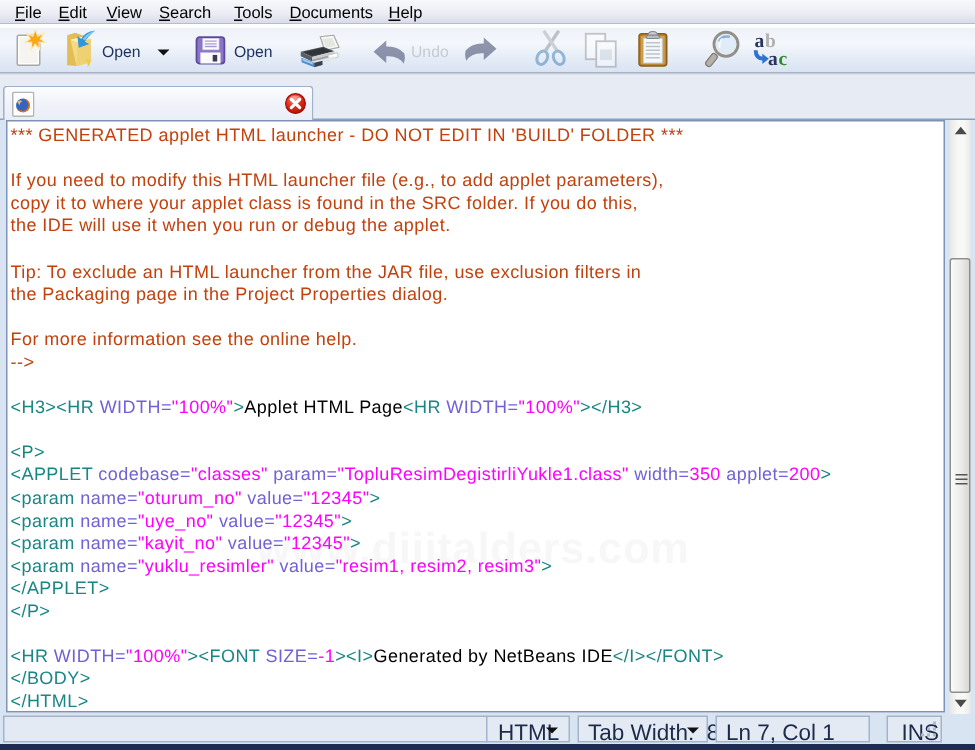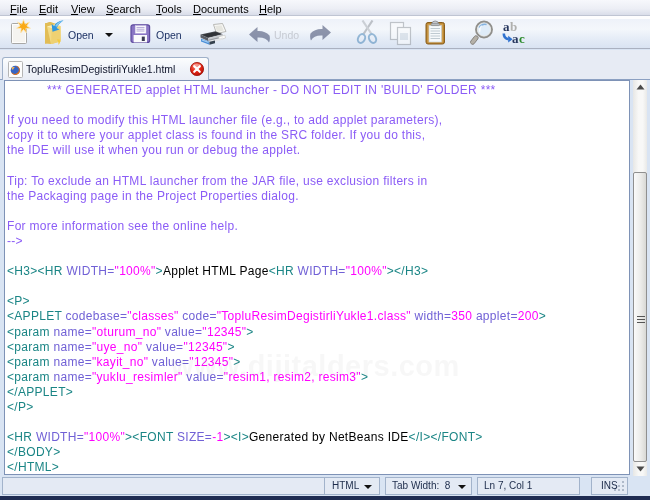--- a/index.html
+++ b/index.html
@@ -28,38 +28,38 @@
 #tab { position:absolute; left:2px; top:7px; width:207px; height:23px;
   background:linear-gradient(180deg,#fcfdfe 0%,#f0f3f9 50%,#e9edf6 100%);
   border:1px solid #9fb0c9; border-bottom:none; border-radius:3px 3px 0 0; }
 #tab .fname { position:absolute; left:23px; top:5px; font-size:10.5px; color:#10152b; }
 
 
 #editor { position:absolute; left:4px; top:80px; width:626px; height:395px;
   background:#fff; border:1px solid #7e92b6; }
 #code { position:absolute; left:2px; top:2px; font-size:12px; line-height:15.1px; letter-spacing:0.3px;
   white-space:pre; font-family:"Liberation Sans", sans-serif; color:#000; }
-.c { color:#8b5cf6;margin-left:40px; }   
+.c { color:#c2410c; }   
 .t { color:#1a8585; }   
 .a { color:#7161d6; }   
 .v { color:#ff00ff; }   
 #watermark { position:absolute; left:166px; top:269px; font-size:29px; font-weight:bold;
   color:rgba(125,125,125,0.06); letter-spacing:0.5px; }
 
 
 #vscroll { position:absolute; left:633px; top:80px; width:14px; height:396px;
   background:linear-gradient(90deg,#e7e7e5 0%,#f8f8f7 40%,#f8f8f7 70%,#e9e9e7 100%); }
 #vthumb { position:absolute; left:0px; top:92px; width:14px; height:290px;
   border:1px solid #8f8f8f; border-radius:2px;
   background:linear-gradient(90deg,#fafafa 0%,#ececea 55%,#d8d8d5 100%); }
 .grip { position:absolute; left:3px; width:8px; height:1px; background:#555; }
 
 
 #statusbar { position:absolute; left:0; top:477px; width:650px; height:17px;
-  background:#d9e4f3; font-size:10px; color:#1c2b4a; }
+  background:#d9e4f3; font-size:15px; color:#1c2b4a; }
 .sfield { position:absolute; top:0px; height:18px; background:#e4eaf4;
   border:1px solid #a2b3cb; }
 .sfield .txt { position:absolute; top:2px; white-space:pre; }
 #navy { position:absolute; left:0; top:496px; width:650px; height:4px; background:#1f2c52; }
 .darr { display:inline-block; width:0; height:0; border-left:4px solid transparent;
   border-right:4px solid transparent; border-top:4px solid #111; vertical-align:middle; }
 </style>
 </head>
 <body>
 <div id="app">
@@ -174,21 +174,20 @@
       <text x="9" y="10" font-family="Liberation Serif, serif" font-weight="bold" font-size="13" fill="#b0b0ae">b</text>
       <path d="M2.8,12.5 Q 2.8,17.8 7.6,18.1" stroke="#2f72d0" stroke-width="2.6" fill="none"></path>
       <path d="M7.2,14.8 L11.6,18.2 L7.2,21.6 Z" fill="#2f72d0"></path>
       <text x="11" y="22" font-family="Liberation Serif, serif" font-weight="bold" font-size="13" fill="#26365e">a</text>
       <text x="18" y="22" font-family="Liberation Serif, serif" font-weight="bold" font-size="13" fill="#2c8b2c">c</text>
     </svg>
   </div>
 
   <div id="tabbar">
     <div id="tab">
-      <span class="fname">TopluResimDegistirliYukle1.html</span>
 
       <svg style="position:absolute; left:5px; top:3px;" width="15" height="17" viewBox="0 0 15 17">
         <rect x="0.5" y="0.5" width="14" height="16" rx="1" fill="#fdfdfd" stroke="#b5b5b5" stroke-width="1"></rect>
         <circle cx="7.3" cy="9.3" r="4.6" fill="#3565c4"></circle>
         <path d="M7.3,4.7 A4.6,4.6 0 1 1 3,11 Q 4.3,12.8 6.9,12.9 A4,4 0 0 0 10.6,7.3 Q 9.6,5.3 7.3,4.7 Z" fill="#e87011"></path>
         <path d="M3.4,6.7 Q 5,5.6 6.9,6.3 Q 5.2,7.2 4.9,9.2 Z" fill="#f9b64f"></path>
       </svg>
 
       <svg style="position:absolute; left:186px; top:2.5px;" width="16" height="16" viewBox="0 0 16 16">
         <defs>
@@ -214,21 +213,21 @@
 
 Tip: To exclude an HTML launcher from the JAR file, use exclusion filters in
 the Packaging page in the Project Properties dialog.
 
 For more information see the online help.
 --&gt;</span>
 
 <span class="t">&lt;H3&gt;&lt;HR</span> <span class="a">WIDTH=</span><span class="v">"100%"</span><span class="t">&gt;</span>Applet HTML Page<span class="t">&lt;HR</span> <span class="a">WIDTH=</span><span class="v">"100%"</span><span class="t">&gt;&lt;/H3&gt;</span>
 
 <span class="t">&lt;P&gt;</span>
-<span class="t">&lt;APPLET</span> <span class="a">codebase=</span><span class="v">"classes"</span> <span class="a">code=</span><span class="v">"TopluResimDegistirliYukle1.class"</span> <span class="a">width=</span><span class="v">350</span> <span class="a">applet=</span><span class="v">200</span><span class="t">&gt;</span>
+<span class="t">&lt;APPLET</span> <span class="a">codebase=</span><span class="v">"classes"</span> <span class="a">param=</span><span class="v">"TopluResimDegistirliYukle1.class"</span> <span class="a">width=</span><span class="v">350</span> <span class="a">applet=</span><span class="v">200</span><span class="t">&gt;</span>
 <span class="t">&lt;param</span> <span class="a">name=</span><span class="v">"oturum_no"</span> <span class="a">value=</span><span class="v">"12345"</span><span class="t">&gt;</span>
 <span class="t">&lt;param</span> <span class="a">name=</span><span class="v">"uye_no"</span> <span class="a">value=</span><span class="v">"12345"</span><span class="t">&gt;</span>
 <span class="t">&lt;param</span> <span class="a">name=</span><span class="v">"kayit_no"</span> <span class="a">value=</span><span class="v">"12345"</span><span class="t">&gt;</span>
 <span class="t">&lt;param</span> <span class="a">name=</span><span class="v">"yuklu_resimler"</span> <span class="a">value=</span><span class="v">"resim1, resim2, resim3"</span><span class="t">&gt;</span>
 <span class="t">&lt;/APPLET&gt;</span>
 <span class="t">&lt;/P&gt;</span>
 
 <span class="t">&lt;HR</span> <span class="a">WIDTH=</span><span class="v">"100%"</span><span class="t">&gt;&lt;FONT</span> <span class="a">SIZE=</span><span class="v">-1</span><span class="t">&gt;&lt;I&gt;</span>Generated by NetBeans IDE<span class="t">&lt;/I&gt;&lt;/FONT&gt;</span>
 <span class="t">&lt;/BODY&gt;</span>
 <span class="t">&lt;/HTML&gt;</span></div>

